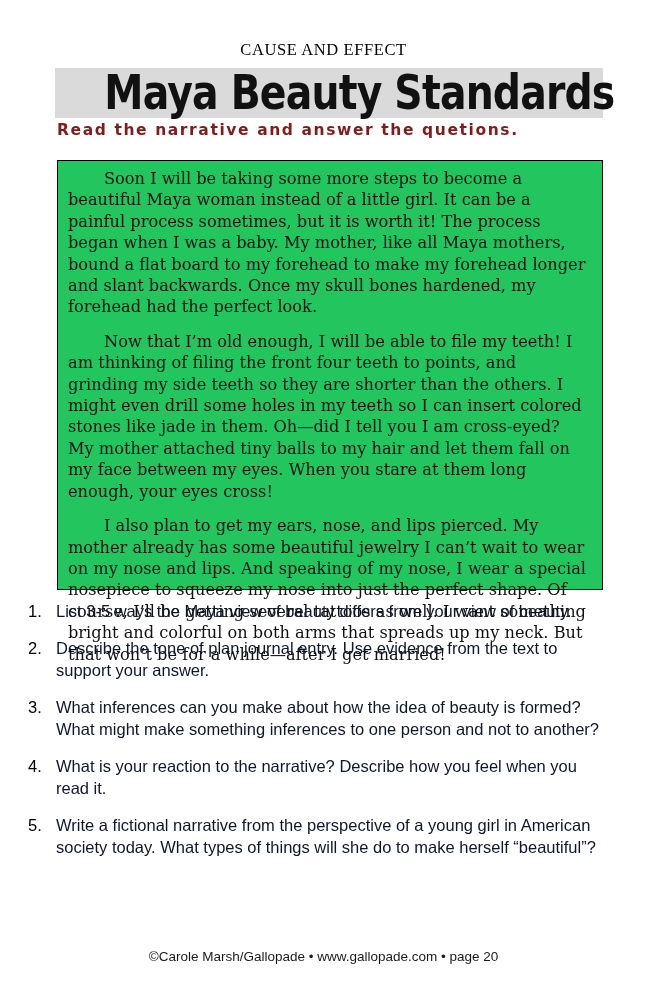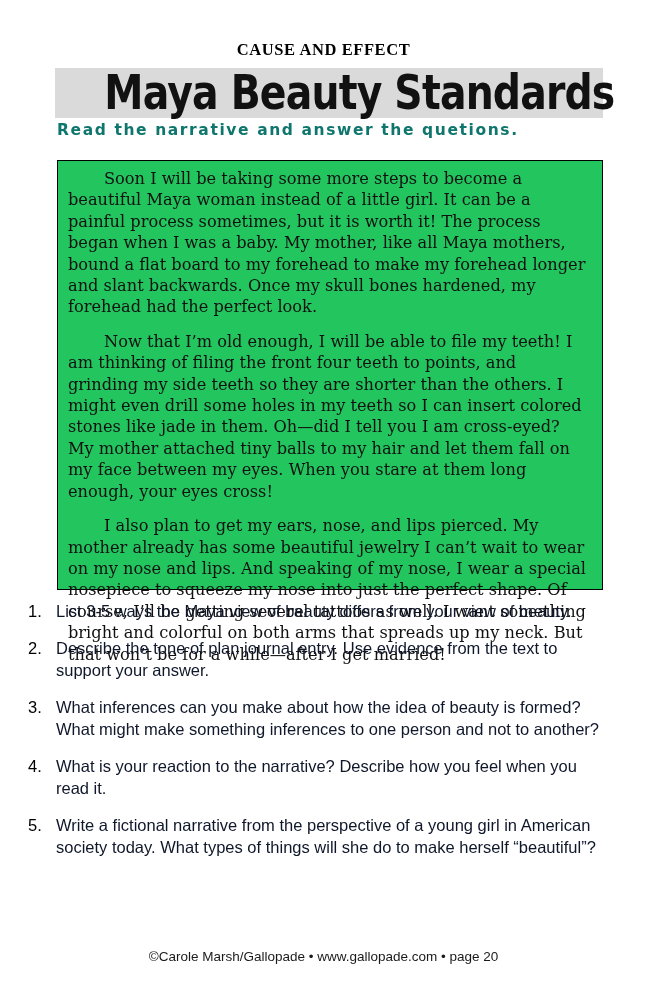--- a/index.html
+++ b/index.html
@@ -24,21 +24,21 @@
   }
 
   
   .kicker {
     position: absolute;
     left: 0;
     top: 40px;
     width: 647px;
     text-align: center;
     font-family: "Liberation Serif", "DejaVu Serif", serif;
-    font-weight: bold;
+    font-weight: normal;
     font-size: 16.5px;
     letter-spacing: 0.6px;
     line-height: 20px;
   }
 
   
   .title-band {
     position: absolute;
     left: 55px;
     top: 68px;
@@ -68,21 +68,21 @@
   .instruction {
     position: absolute;
     left: 57px;
     top: 120px;
     width: 560px;
     font-family: "DejaVu Sans", "Liberation Sans", sans-serif;
     font-weight: bold;
     font-size: 15.5px;
     letter-spacing: 1.6px;
     line-height: 20px;
-    color: #0f766e;
+    color: #7f1d1d;
   }
 
   
   .narrative-box {
     position: absolute;
     left: 57px;
     top: 160px;
     width: 546px;
     height: 430px;
     border: 1.6px solid #000000;

